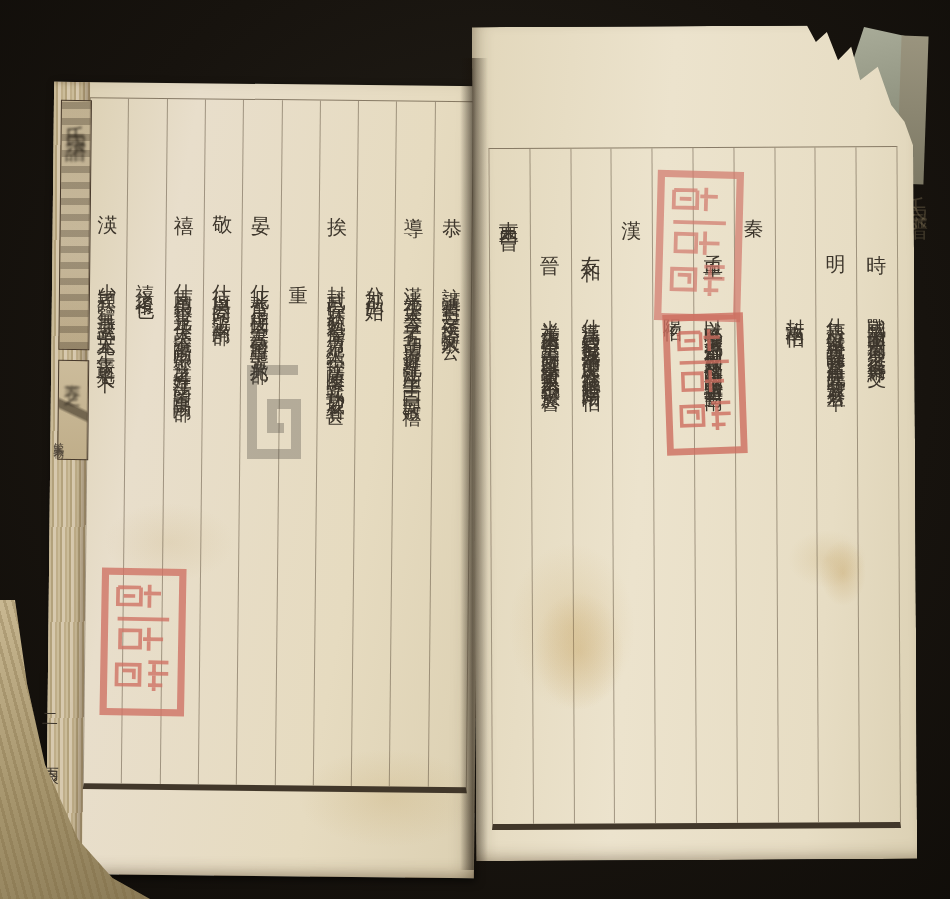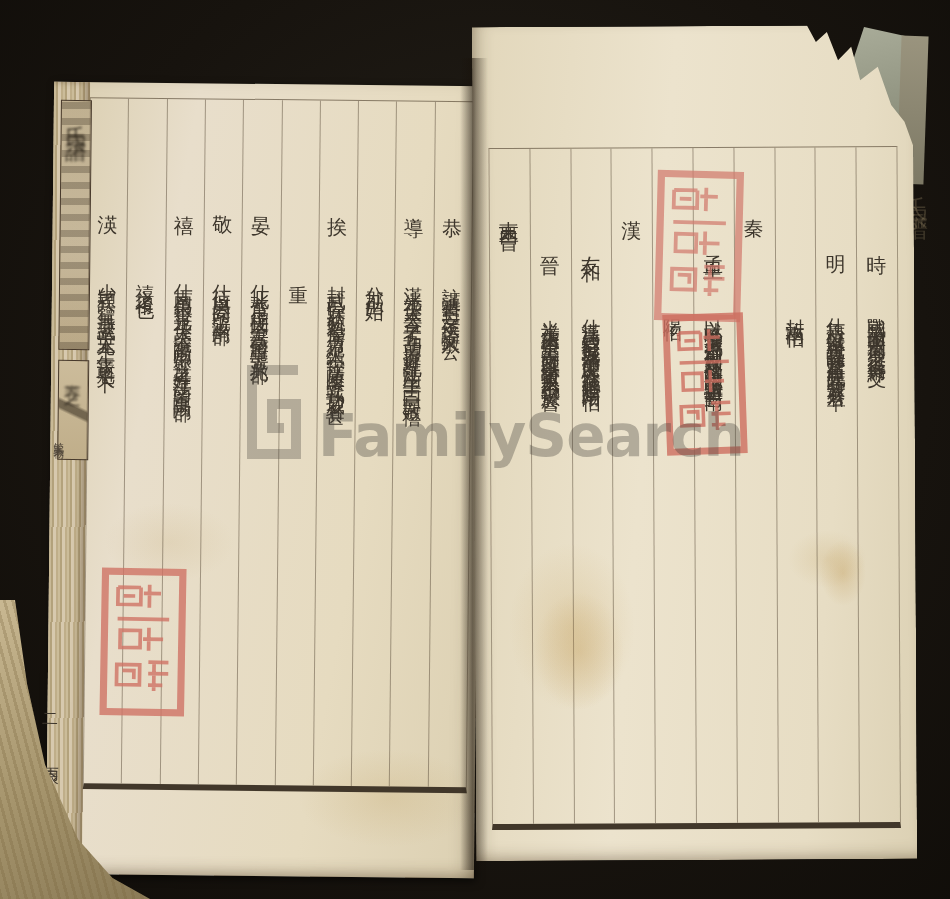--- a/index.html
+++ b/index.html
@@ -219,14 +219,13 @@
   <svg viewBox="0 0 60 104">
       <rect x="3" y="3" width="54" height="98" fill="none" stroke="currentColor" stroke-width="5"></rect>
   <path d="M12 14h16M12 14v12h16v-12M16 20h8M34 12v16M30 18h12M12 36h36M14 44h14v12H14zM34 42v16M30 50h14M12 68h16v14H12zM16 72h8v6M34 66h14M34 74h14M34 82h10M38 66v20" fill="none" stroke="currentColor" stroke-width="2.6"></path>
     </svg>
 </div>
 
 <div class="abs watermark">
   <svg class="wm-logo" viewBox="0 0 62 100">
     <path d="M56 8 H10 V92 H54 V42 H30 V66 H42" fill="none" stroke="rgba(70,68,62,.32)" stroke-width="10"></path>
   </svg>
-  <span class="wm-text">FamilySearch</span>
 </div>
 
 </body></html>

